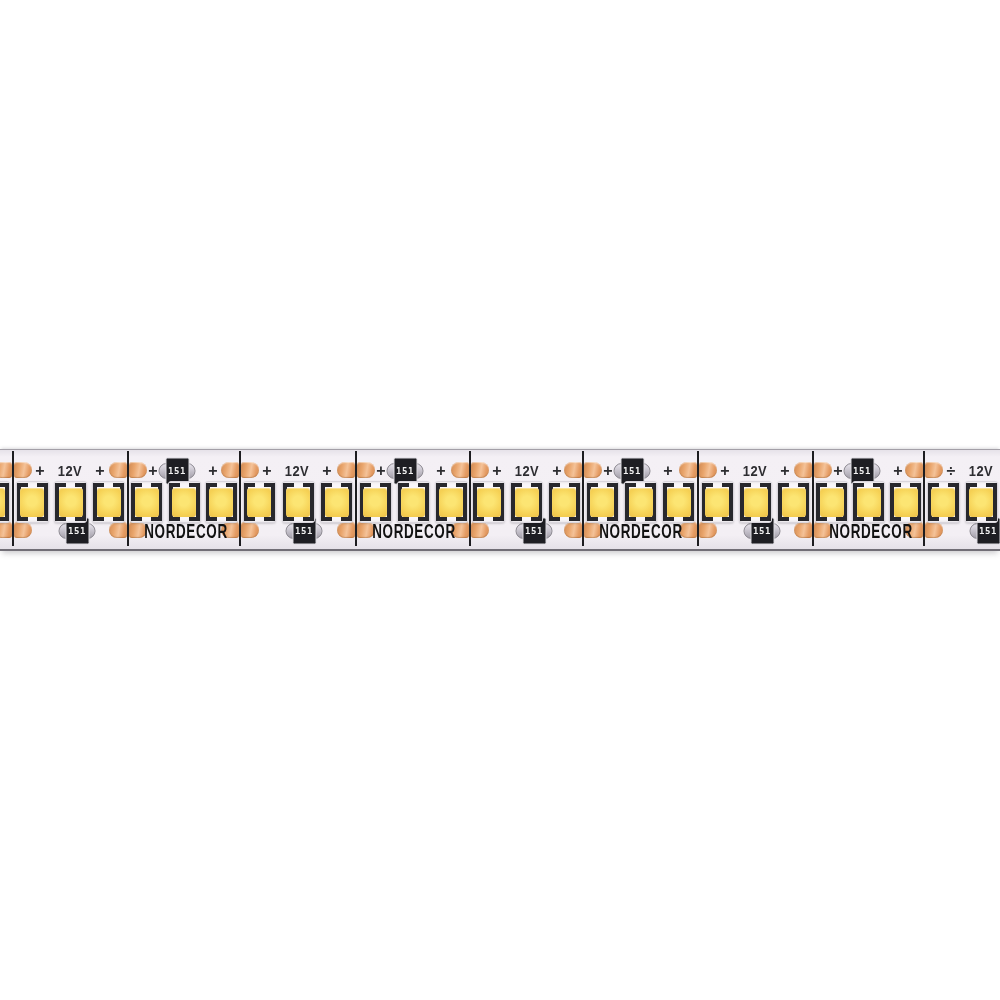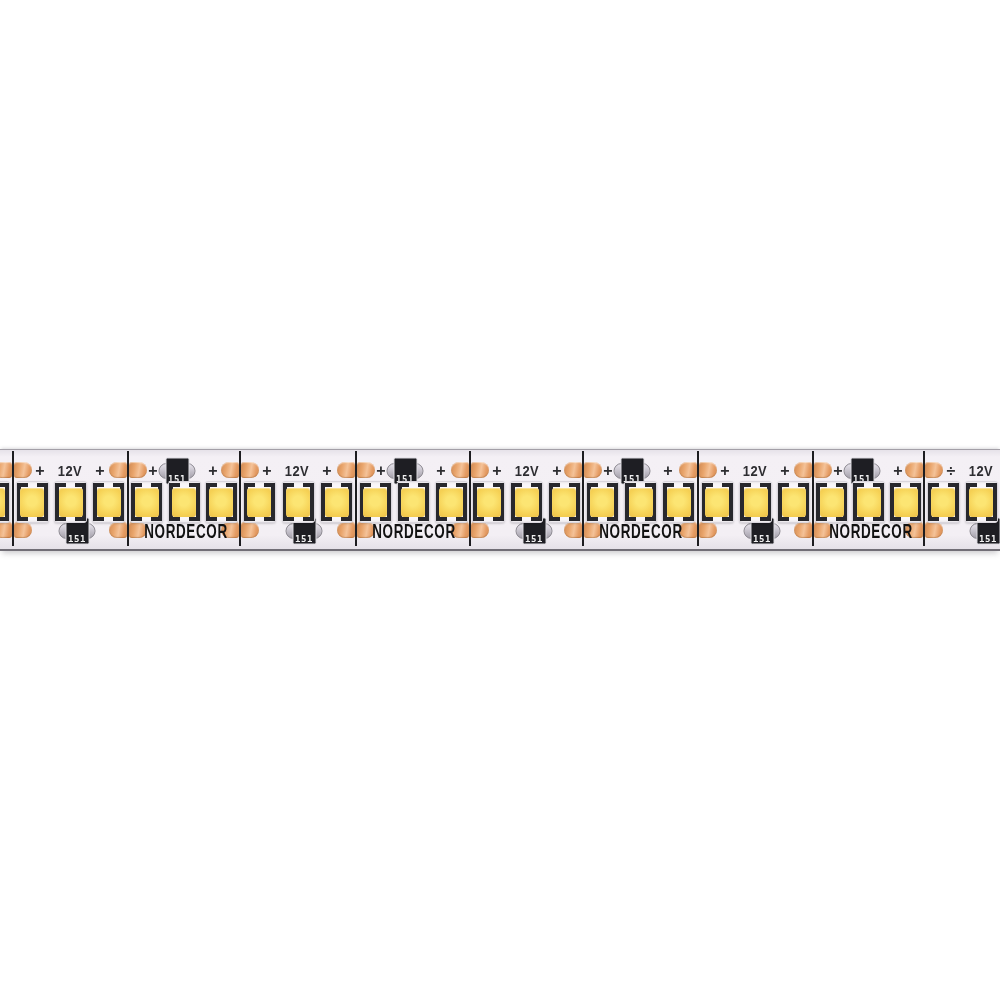--- a/index.html
+++ b/index.html
@@ -41,21 +41,21 @@
   .res{
     position:absolute;width:37px;height:16px;transform:translate(-50%,-50%);
     border-radius:8px;z-index:2;
     background:linear-gradient(180deg,#e6e2ea 0%,#c9c5cf 45%,#a5a1ab 100%);
     border:1px solid #8a878f;box-sizing:border-box;
   }
   .res-band{
     position:absolute;left:50%;top:50%;transform:translate(-50%,-50%);
     width:24px;height:27px;background:#1e1e23;border:1px solid #dcdae0;
     border-radius:2px;box-sizing:border-box;
-    display:flex;align-items:flex-end;justify-content:center;
+    display:flex;align-items:center;justify-content:center;
   }
   .res-band span{
     color:#f2f2f2;font-size:9px;font-weight:700;
     font-family:"DejaVu Sans Mono", monospace;letter-spacing:.5px;line-height:1;
   }
   .led{
     position:absolute;width:33px;height:42px;z-index:2;
     background:#f9f6f9;border:1px solid #d9d5dc;border-radius:3px;box-sizing:border-box;
     box-shadow:inset 0 0 3px rgba(0,0,0,.12), 0 1px 2px rgba(0,0,0,.15);
   }

